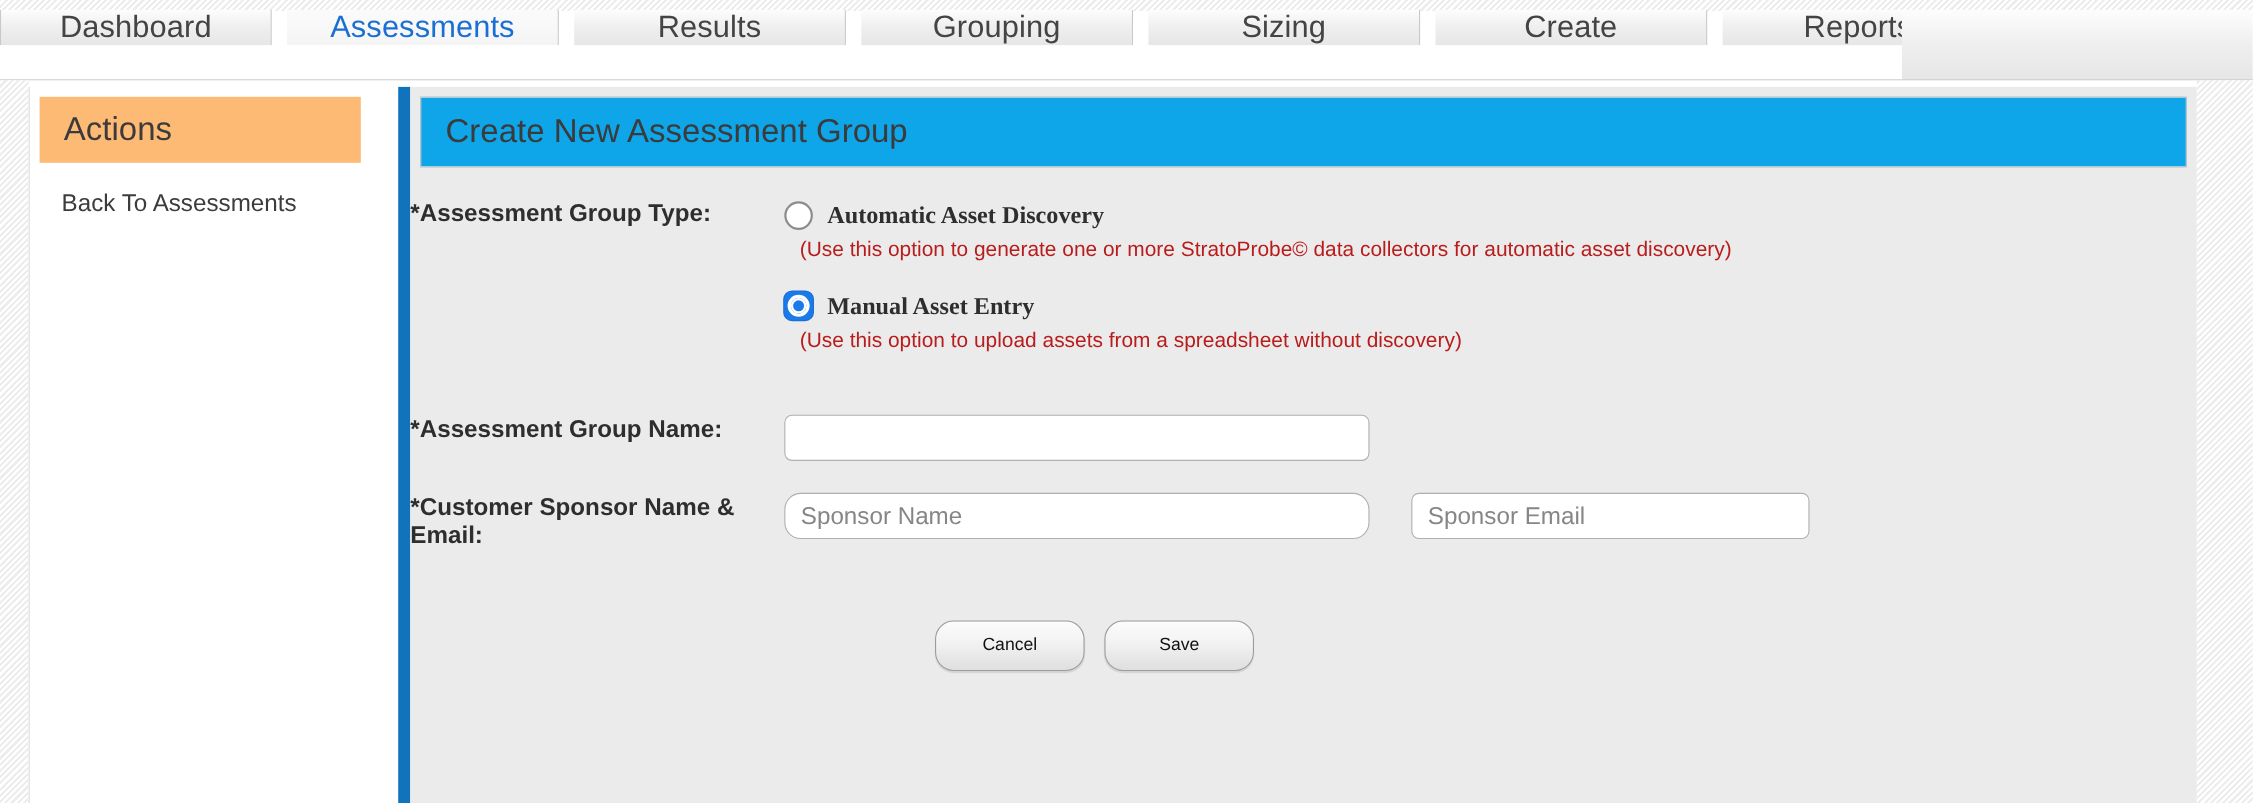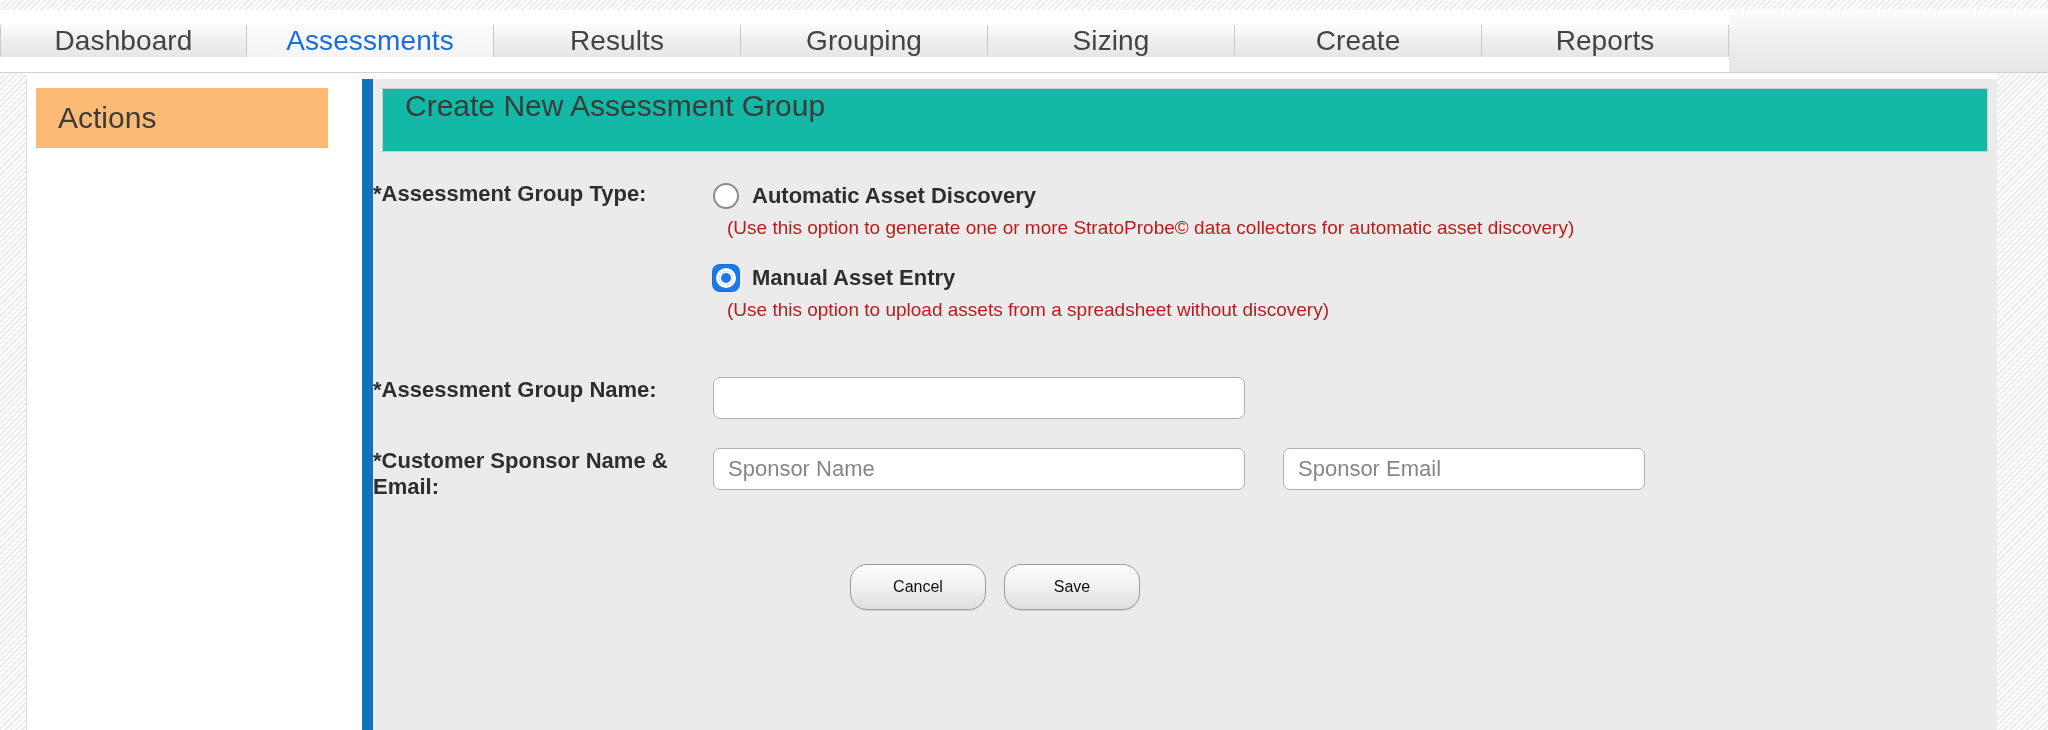--- a/index.html
+++ b/index.html
@@ -37,21 +37,22 @@
     position: absolute;
     left: 0; top: 0;
     width: 2048px;
     height: 10px;
   }
   #tabs {
     position: absolute;
     left: 0; top: 9px;
     height: 64px;
     display: flex;
-    align-items: center;
+    align-items: flex-start;
+    gap: 14px;
   }
   .tab {
     width: 247px;
     display: flex;
     align-items: center;
     justify-content: center;
     font-size: 28px;
     color: #444444;
     background: linear-gradient(to bottom, #fdfdfd 0%, #efefef 48%, #e6e6e6 100%);
     border-right: 1px solid #c9c9c9;
@@ -151,24 +152,24 @@
     position: absolute;
     left: 347px; top: 6px;
     width: 1624px;
     height: 651px;
     background: #ebebeb;
     box-sizing: border-box;
   }
   #panel-header {
     margin: 9px 9px 0 9px;
     height: 64px;
-    background: #14b8a6;
+    background: #0ea5e9;
     border: 1px solid #cccccc;
     display: flex;
-    align-items: flex-start;
+    align-items: center;
     box-sizing: border-box;
   }
   #panel-title {
     font-size: 30px;
     color: #3b3b3b;
     padding-left: 22px;
   }
 
   
   #form {
@@ -187,20 +188,21 @@
     box-sizing: border-box;
     text-align: left;
   }
   .form-field { flex: 1; }
 
   .radio-group { padding-top: 2px; }
   .radio-option { margin-bottom: 26px; }
   .radio-line {
     display: flex;
     align-items: flex-start;
+    font-family: Liberation Serif, serif;
   }
   .radio-mark {
     width: 26px; height: 26px;
     margin-right: 13px;
     flex: none;
     position: relative;
     box-sizing: border-box;
   }
   .radio-mark.unchecked {
     border: 2px solid #8c8c8c;
@@ -251,21 +253,21 @@
     background: #ffffff;
     font-size: 22px;
     font-family: "Liberation Sans", sans-serif;
     color: #2e2e2e;
     padding: 0 14px;
     box-sizing: border-box;
     outline: none;
   }
   .text-input::placeholder { color: #868686; }
   #group-name-input { width: 532px; }
-  #sponsor-name-input { width: 532px; }
+  #sponsor-name-input { width: 532px; border-radius: 15px; }
   #sponsor-email-input { width: 362px; margin-left: 38px; }
   .sponsor-fields { display: flex; align-items: center; }
 
   
   #buttons {
     display: flex;
     justify-content: center;
     margin-top: 64px;
     padding-right: 380px;
   }
@@ -318,20 +320,25 @@
 <div id="window">
   <div id="edge-left" class="pinstripe"></div>
   <div id="edge-right" class="pinstripe"></div>
 
   <div id="content">
 
     <div id="sidebar">
       <div id="sidebar-header">
         <span id="sidebar-title">Actions</span>
       </div>
+      <div id="sidebar-list">
+        <div class="sidebar-link">
+          <span>Back To Assessments</span>
+        </div>
+      </div>
     </div>
 
     <div id="divider"></div>
 
     <div id="main">
       <div id="panel-header">
         <span id="panel-title">Create New Assessment Group</span>
       </div>
 
       <div id="form">

